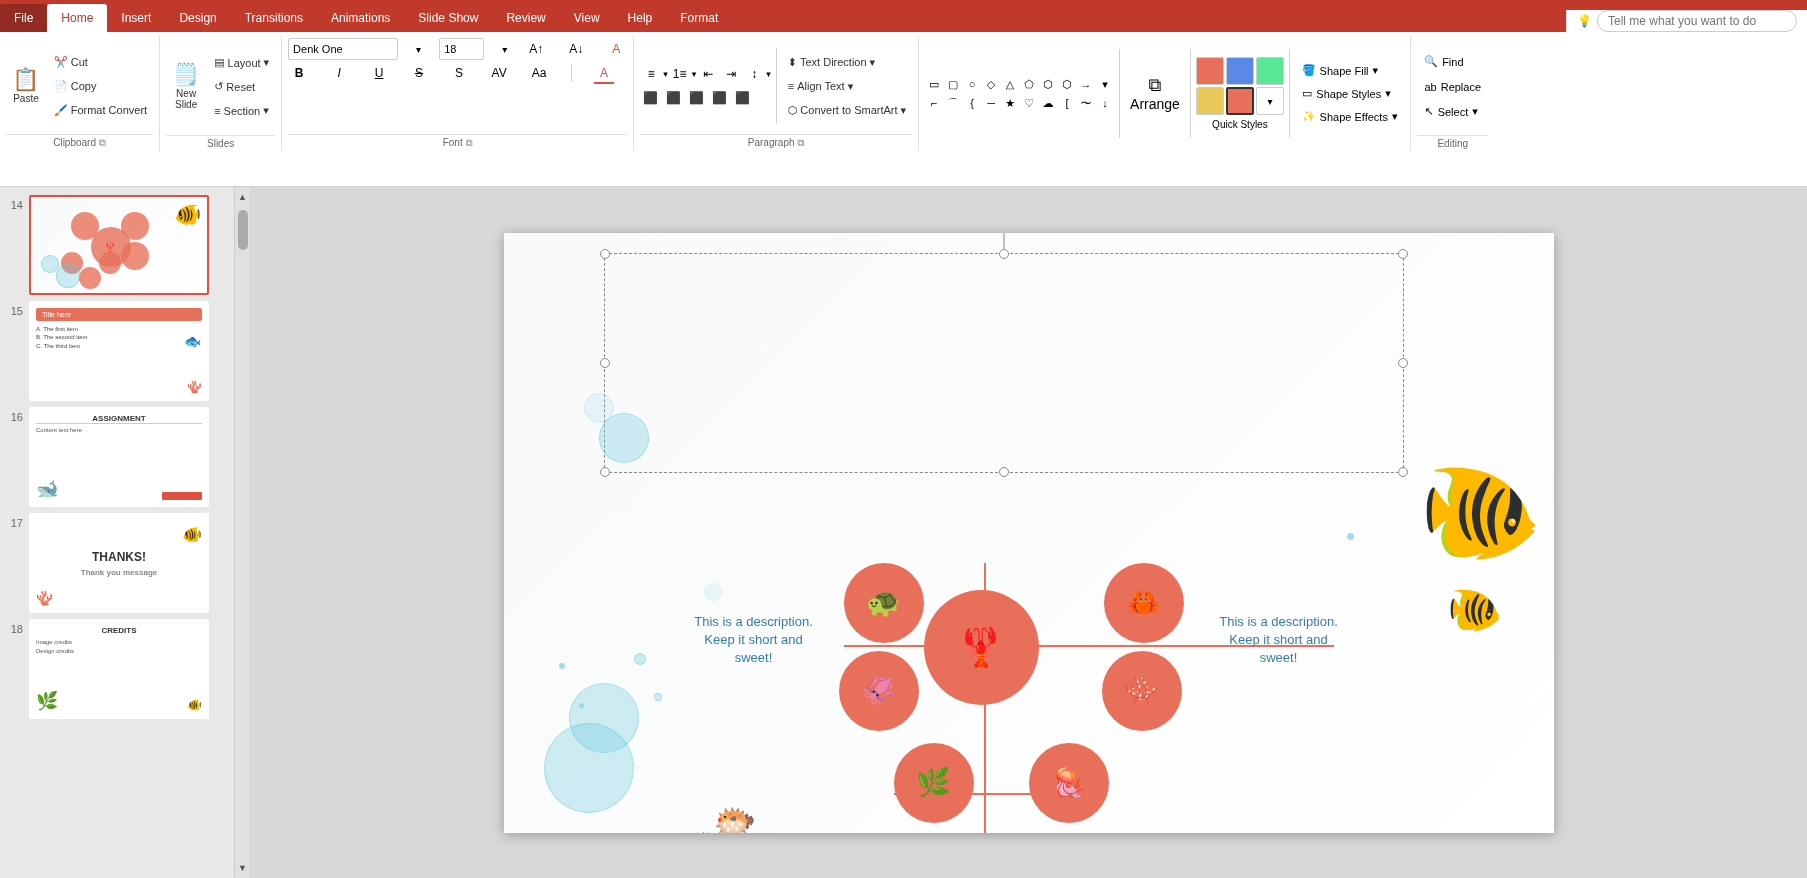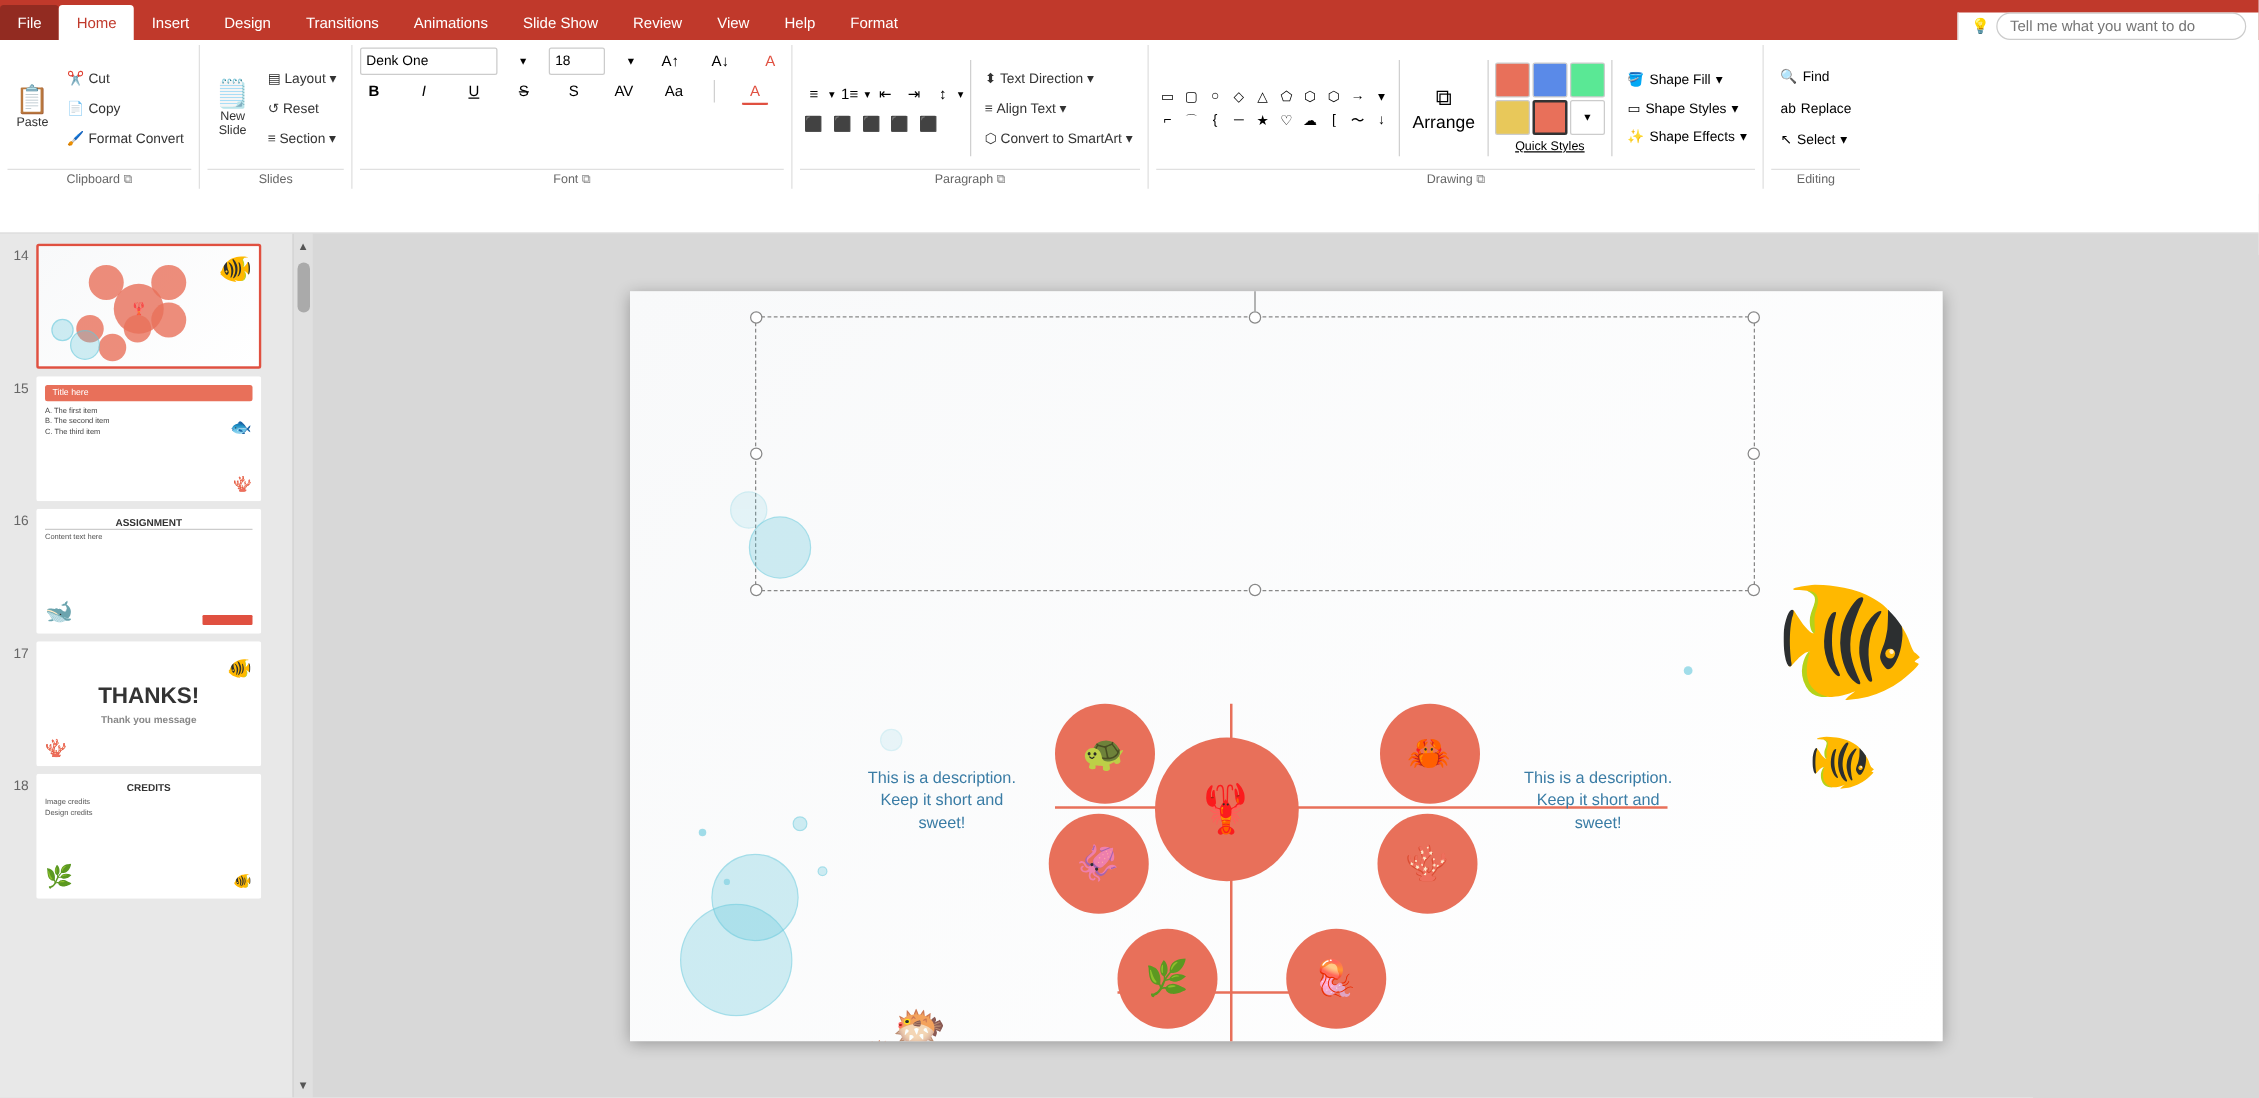--- a/index.html
+++ b/index.html
@@ -527,43 +527,40 @@
           </div>
         </div>
         <div class="separator"></div>
         <div class="quick-styles">
           <div class="qs-item" style="background:#e8705a;"></div>
           <div class="qs-item" style="background:#5a8ae8;"></div>
           <div class="qs-item" style="background:#5ae895;"></div>
           <div class="qs-item" style="background:#e8c85a;"></div>
           <div class="qs-item" style="background:#e8705a;border:2px solid #333;"></div>
           <div class="qs-item" style="display:flex;align-items:center;justify-content:center;font-size:10px;">▾</div>
-          <div style="grid-column:1/-1;font-size:10px;text-align:center;margin-top:2px;text-decoration:underline;">Quick Styles</div>
+          <div style="grid-column:1/-1;font-size:10px;text-align:center;margin-top:2px;">Quick Styles</div>
         </div>
         <div class="separator"></div>
         <div class="right-section">
           <div class="right-btn">
             <span>🪣</span>
             <span>Shape Fill</span>
             <span>▾</span>
           </div>
           <div class="right-btn">
             <span>▭</span>
             <span>Shape Styles</span>
             <span>▾</span>
           </div>
           <div class="right-btn">
             <span>✨</span>
             <span>Shape Effects</span>
             <span>▾</span>
           </div>
         </div>
-      </div>
-      <div class="ribbon-group-label">Drawing
-        <span style="cursor:pointer;color:#888;">⧉</span>
       </div>
     </div>
 
     <div class="ribbon-group" style="border-right:none;">
       <div class="ribbon-group-content">
         <div style="display:flex;flex-direction:column;gap:3px;">
           <div class="right-btn">
             <span>🔍</span>
             <span>Find</span>
           </div>
@@ -635,21 +632,21 @@
             <div style="position:absolute;bottom:5px;left:5px;font-size:18px;">🐋</div>
             <div style="position:absolute;bottom:5px;right:5px;width:40px;height:8px;background:#e05040;border-radius:1px;"></div>
           </div>
         </div>
       </div>
 
       <div class="slide-thumb">
         <span class="slide-num">17</span>
         <div class="slide-img">
           <div style="width:100%;height:100%;background:#fff;position:relative;padding:5px;display:flex;flex-direction:column;align-items:center;justify-content:center;">
-            <div style="font-size:18px;font-weight:bold;color:#333;">THANKS!</div>
+            <div style="font-size:12px;font-weight:bold;color:#333;">THANKS!</div>
             <div style="font-size:8px;color:#888;margin-top:4px;text-align:center;font-weight:bold;">Thank you message</div>
             <div style="position:absolute;right:5px;top:10px;font-size:16px;">🐠</div>
             <div style="position:absolute;left:5px;bottom:5px;font-size:14px;">🪸</div>
           </div>
         </div>
       </div>
 
       <div class="slide-thumb">
         <span class="slide-num">18</span>
         <div class="slide-img">

